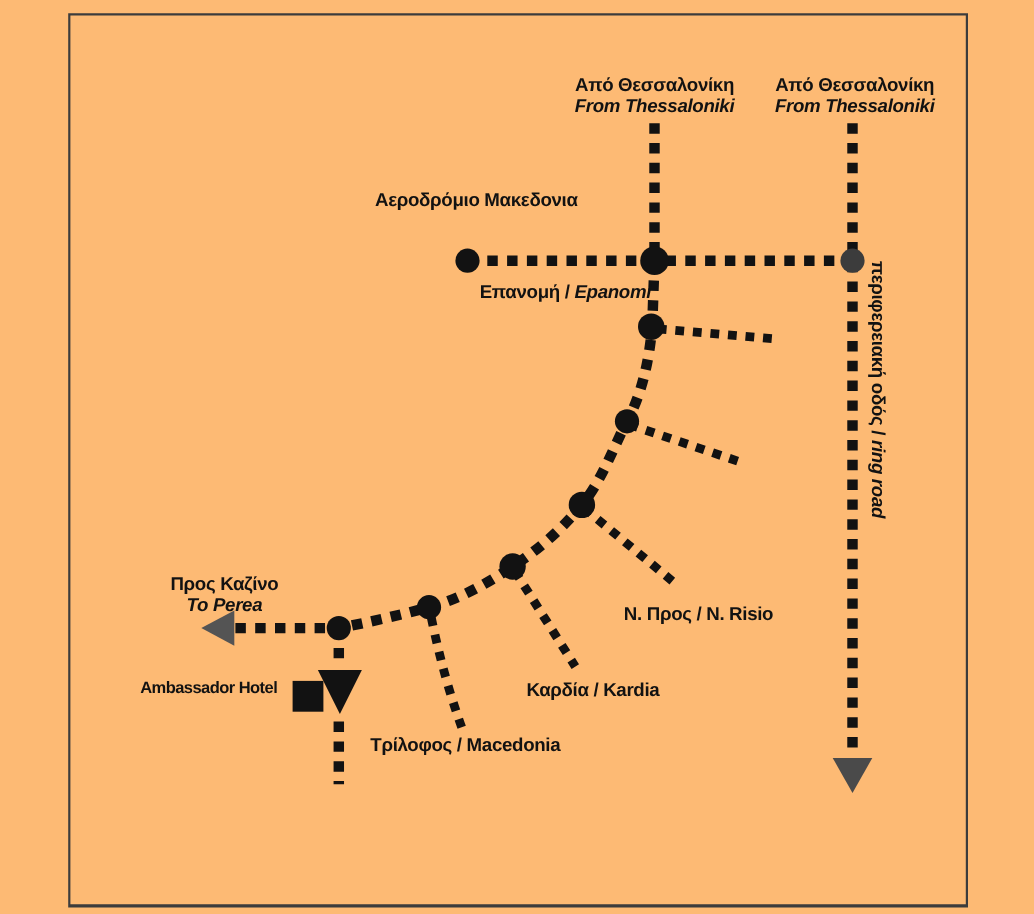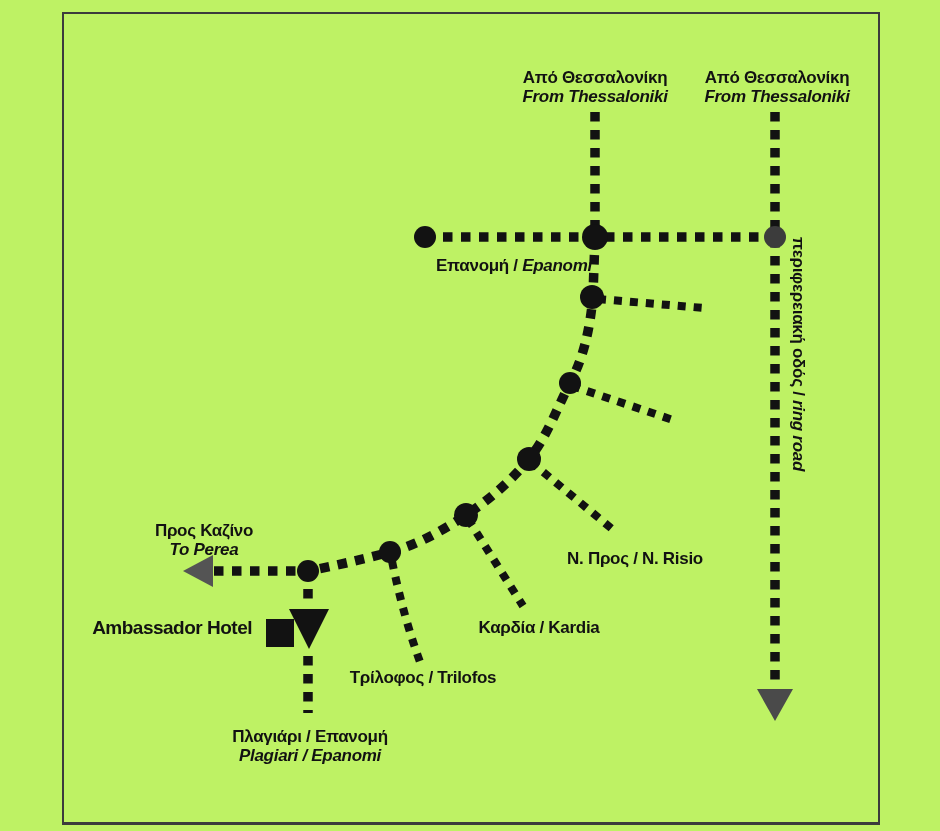--- a/index.html
+++ b/index.html
@@ -1,32 +1,32 @@
 <!DOCTYPE html>
 <html><head>
 <meta charset="utf-8">
 <style>
   html,body { margin:0; padding:0; background:#ffffff; }
   #stage {
-    position:relative; width:940px; height:831px; background:#bef264;
+    position:relative; width:940px; height:831px; background:#fdba74;
     font-family:"Liberation Sans", sans-serif; overflow:hidden;
   }
   .frame {
     position:absolute; left:62px; top:12px; width:814px; height:808px;
     border:2px solid #3c3c3c; border-bottom-width:3px;
   }
   svg.roads { position:absolute; left:0; top:0; }
   .lbl {
     position:absolute; font-weight:bold; font-size:17px; line-height:19px;
     color:#121212; text-align:center; transform:translateX(-50%);
     white-space:nowrap; letter-spacing:-0.3px;
   }
   .lbl .en, .it { font-style:italic; }
   .lbl-hotel {
-    position:absolute; right:688px; top:617px; font-weight:bold; font-size:19px;
+    position:absolute; right:688px; top:617px; font-weight:bold; font-size:15px;
     letter-spacing:-0.5px; color:#121212; white-space:nowrap;
   }
   .lbl-ring {
     position:absolute; left:808px; top:237px; transform-origin:0 0;
     transform:rotate(90deg); font-weight:bold; font-size:17px; line-height:20px;
     letter-spacing:-0.3px; color:#121212; white-space:nowrap;
   }
 </style>
 </head>
 <body>
@@ -76,20 +76,21 @@
     <div class="gr">Από Θεσσαλονίκη</div>
     <div class="en">From Thessaloniki</div>
   </div>
 
   <div class="lbl" style="left:777px; top:68px;">
     <div class="gr">Από Θεσσαλονίκη</div>
     <div class="en">From Thessaloniki</div>
   </div>
 
   <div class="lbl" style="left:433px; top:172px;">
+    <div class="gr">Αεροδρόμιο Μακεδονια</div>
   </div>
 
   <div class="lbl" style="left:514px; top:256px;">
     <span class="gr">Επανομή / </span><span class="it">Epanomi</span>
   </div>
 
   <div class="lbl-ring">
     <span class="gr">περιφερειακή οδός / </span><span class="it">ring road</span>
   </div>
 
@@ -97,21 +98,17 @@
     <div class="gr">Προς Καζίνο</div>
     <div class="en">To Perea</div>
   </div>
 
   <div class="lbl-hotel">Ambassador Hotel</div>
 
   <div class="lbl" style="left:635px; top:549px;">N. Προς / N. Risio</div>
 
   <div class="lbl" style="left:539px; top:618px;">Καρδία / Kardia</div>
 
-  <div class="lbl" style="left:423px; top:668px;">Τρίλοφος / Trilofos</div>
+  <div class="lbl" style="left:423px; top:668px;">Τρίλοφος / Macedonia</div>
 
-  <div class="lbl" style="left:310px; top:727px;">
-    <div class="gr">Πλαγιάρι / Επανομή</div>
-    <div class="en">Plagiari / Epanomi</div>
-  </div>
 
 
 </div>
 
 </body></html>

